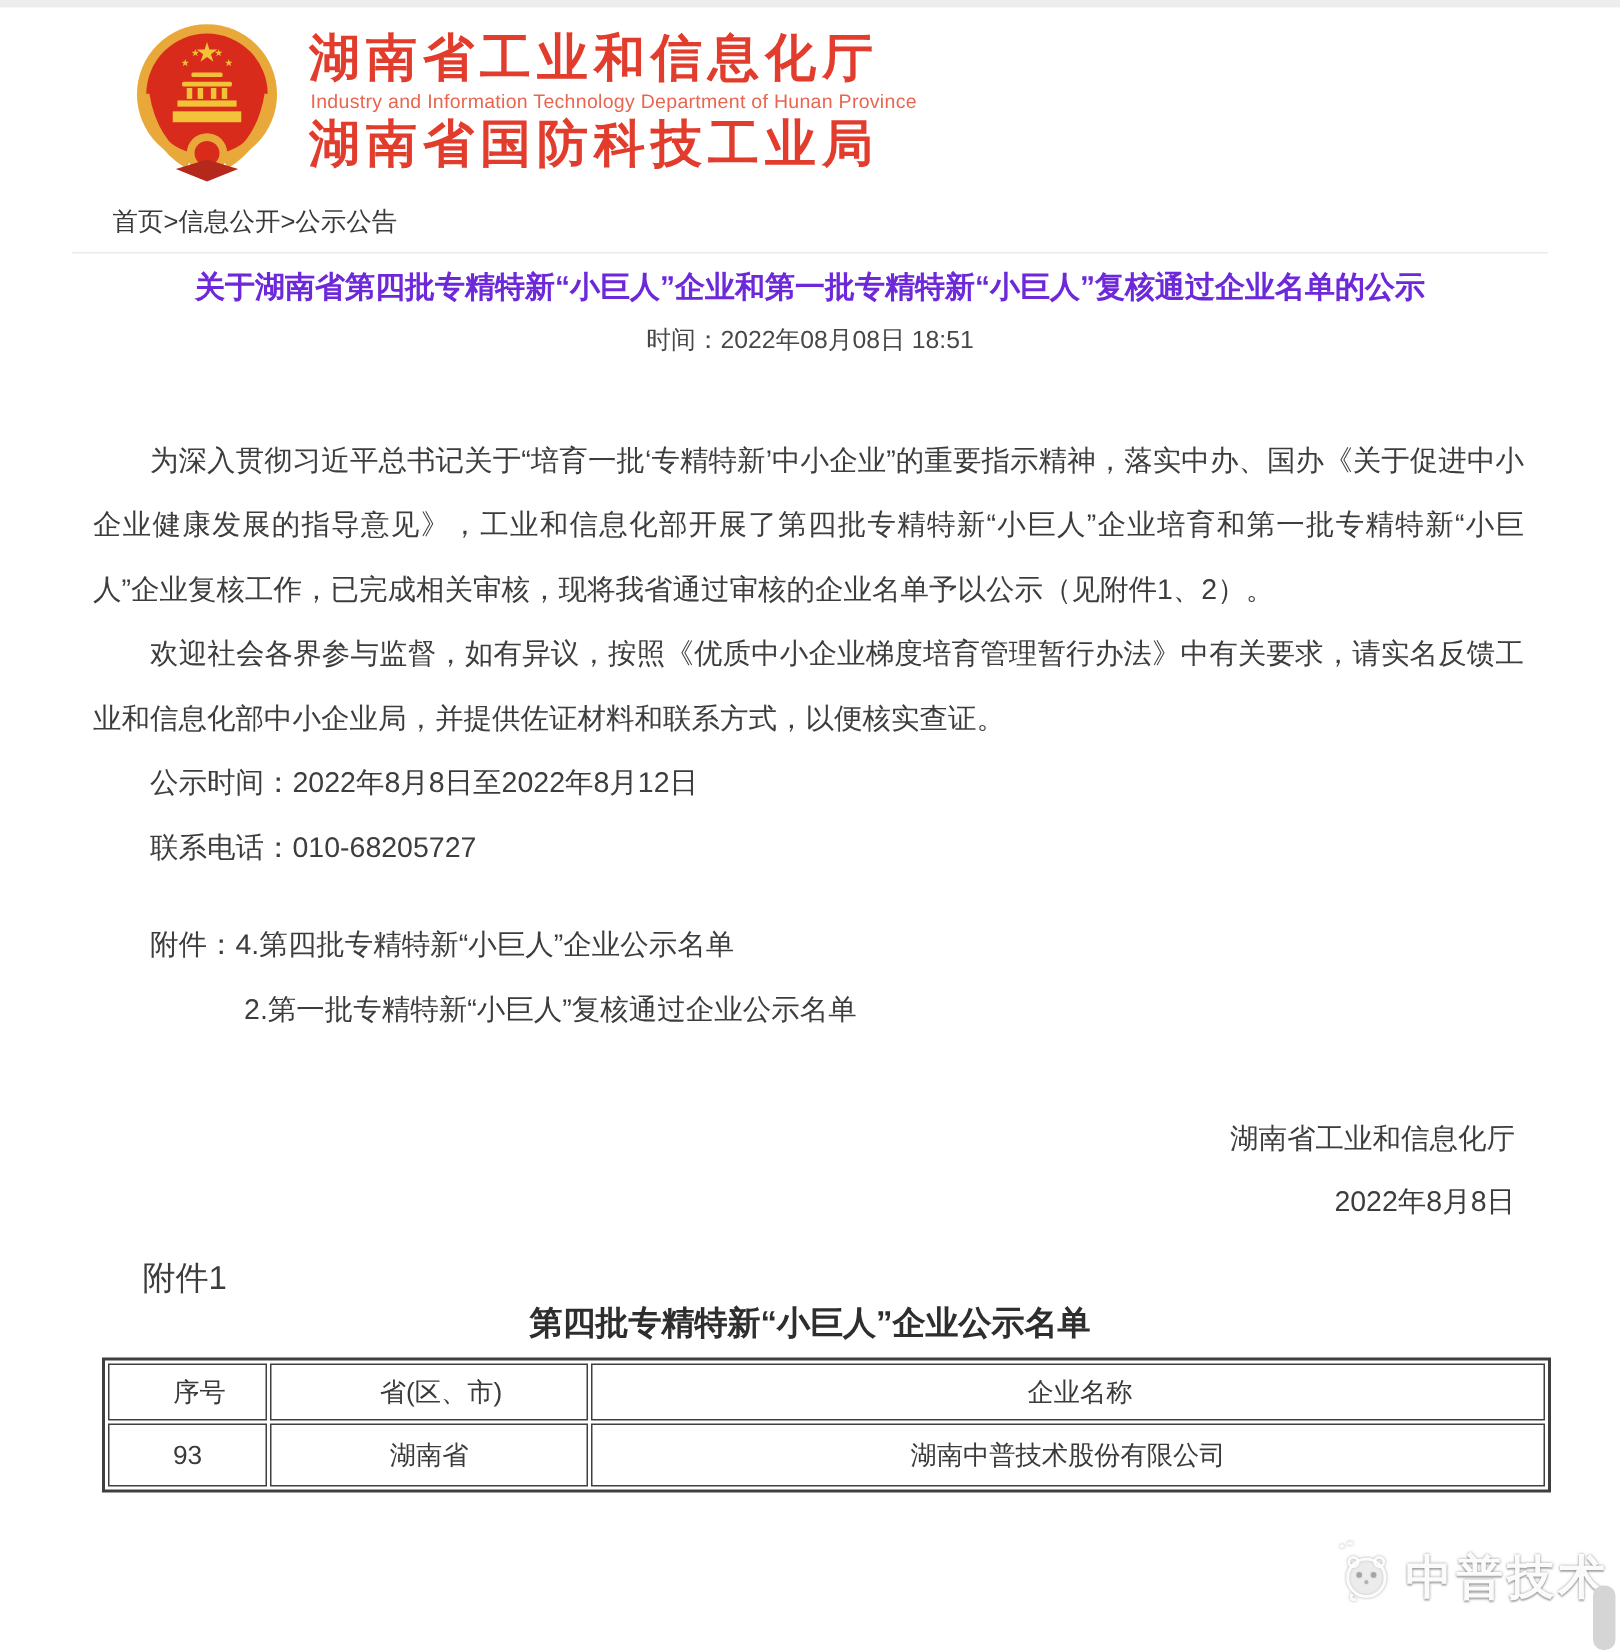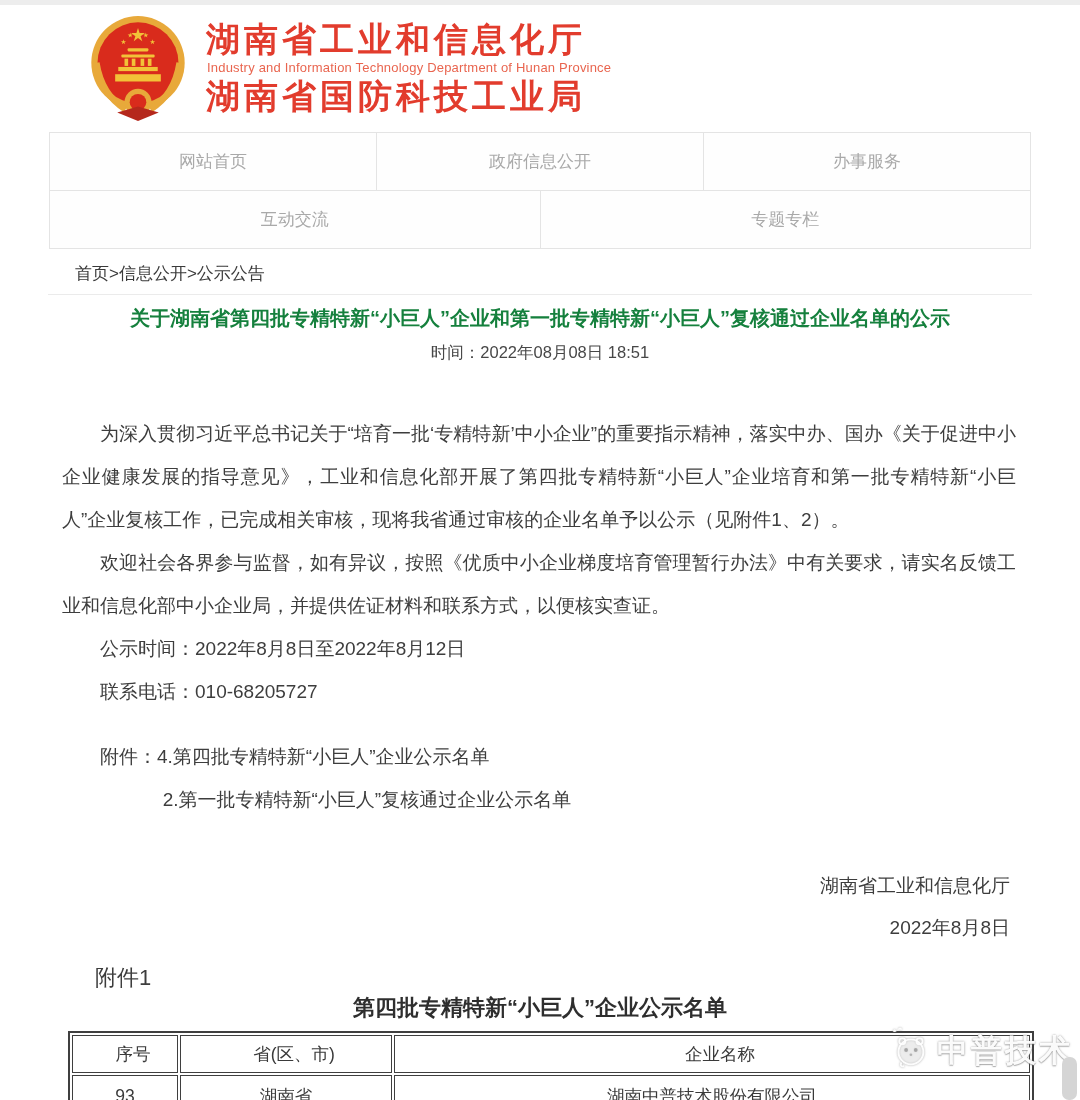--- a/index.html
+++ b/index.html
@@ -20,21 +20,21 @@
   .mainnav{width:980px;margin:9px auto 0;border:1px solid #e4e4e4;background:#fefefe;}
   .nav-row{display:flex;height:57px;border-bottom:1px solid #e4e4e4;}
   .nav-row:last-child{border-bottom:none;}
   .nav-cell{flex:1;display:flex;align-items:center;justify-content:center;
             font-size:17px;color:#a9a9a9;border-right:1px solid #e4e4e4;cursor:pointer;}
   .nav-cell:last-child{border-right:none;}
 
   .breadcrumb{margin:13px 0 0 75px;font-size:17px;color:#3a3a3a;cursor:pointer;}
   .rule{height:1px;background:#ebebeb;margin:9px 48px 0;}
 
-  .title{margin:10px 40px 0;text-align:center;font-size:20px;color:#15803d;font-weight:bold;line-height:27px;}
+  .title{margin:10px 40px 0;text-align:center;font-size:20px;color:#6d28d9;font-weight:bold;line-height:27px;}
   .meta{text-align:center;font-size:16.5px;color:#474747;margin-top:10px;}
 
   .bodytext{margin:48px 64px 0 62px;font-size:19px;color:#3d3d3d;}
   .bodytext p{margin:0;line-height:43px;text-indent:2em;text-align:justify;}
   .bodytext p.short{text-align:left;}
   .att1{margin-top:22px !important;}
   .att2{text-indent:0 !important;margin-left:5.3em !important;text-align:left !important;}
   .sig{margin-top:44px;text-align:right;line-height:42px;padding-right:6px;}
 
   .att-label{margin:14px 0 0 95px;font-size:22px;color:#3d3d3d;}
@@ -97,31 +97,20 @@
         </svg>
       </span>
       <div class="brand-text">
         <div class="brand-cn">湖南省工业和信息化厅</div>
         <div class="brand-en">Industry and Information Technology Department of Hunan Province</div>
         <div class="brand-cn">湖南省国防科技工业局</div>
       </div>
     </div>
   </header>
 
-  <nav class="mainnav">
-    <div class="nav-row">
-      <div class="nav-cell">网站首页</div>
-      <div class="nav-cell">政府信息公开</div>
-      <div class="nav-cell">办事服务</div>
-    </div>
-    <div class="nav-row">
-      <div class="nav-cell">互动交流</div>
-      <div class="nav-cell">专题专栏</div>
-    </div>
-  </nav>
 
   <div class="breadcrumb">首页&gt;信息公开&gt;公示公告</div>
   <div class="rule"></div>
 
   <main>
     <h1 class="title">关于湖南省第四批专精特新“小巨人”企业和第一批专精特新“小巨人”复核通过企业名单的公示</h1>
     <div class="meta">时间：2022年08月08日 18:51</div>
 
     <div class="bodytext">
       <p>为深入贯彻习近平总书记关于“培育一批‘专精特新’中小企业”的重要指示精神，落实中办、国办《关于促进中小企业健康发展的指导意见》，工业和信息化部开展了第四批专精特新“小巨人”企业培育和第一批专精特新“小巨人”企业复核工作，已完成相关审核，现将我省通过审核的企业名单予以公示（见附件1、2）。</p>

